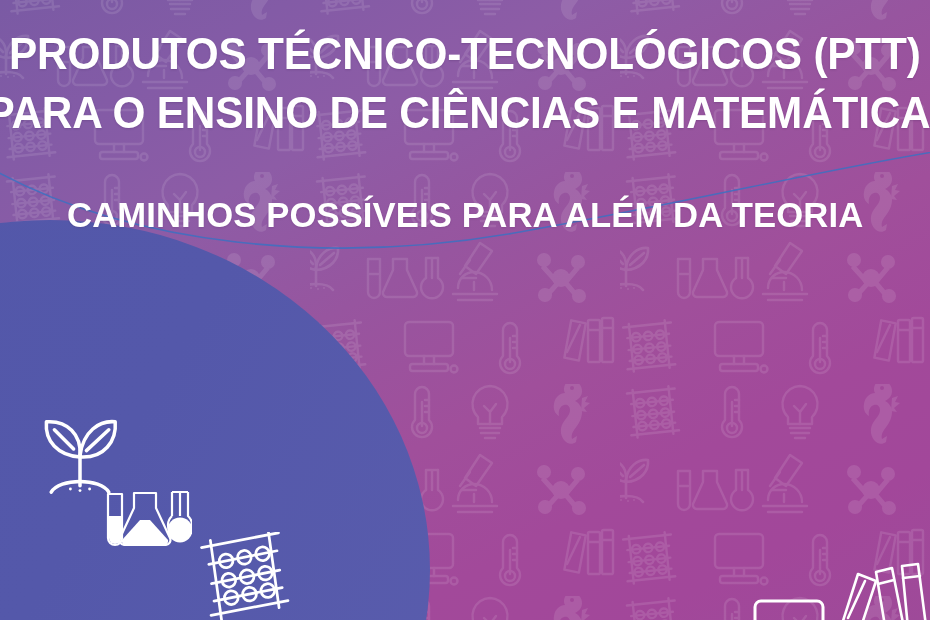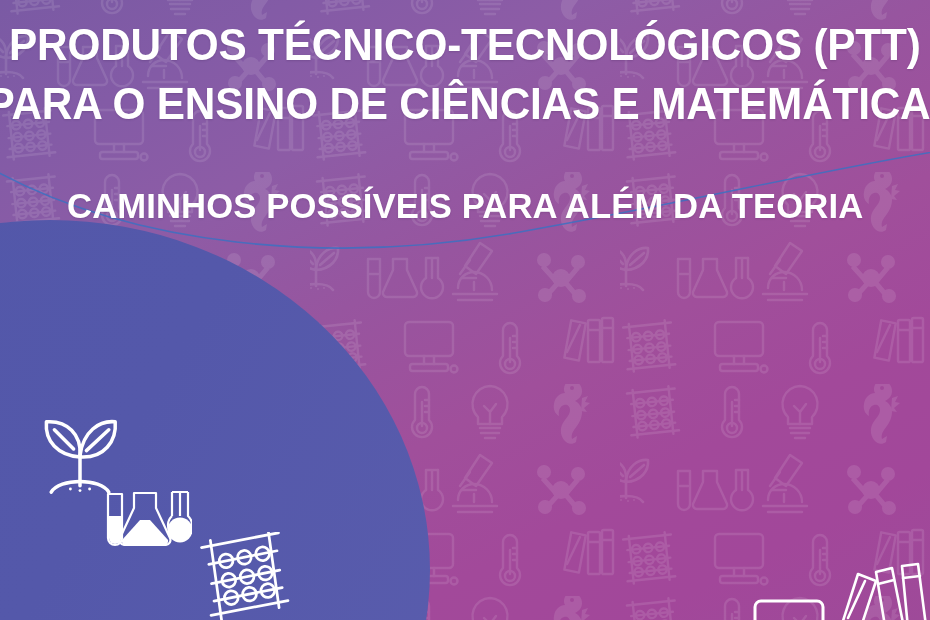--- a/index.html
+++ b/index.html
@@ -72,20 +72,21 @@
   #ic-books   { left: 840px; top: 562px; width: 90px;  height: 70px; }
 
   
   .text-layer {
     position: absolute;
     inset: 0;
     display: flex;
     flex-direction: column;
     align-items: center;
     pointer-events: none;
+    margin-top: 9px;
   }
 
   .title-line {
     color: #ffffff;
     font-family: "Liberation Sans", sans-serif;
     font-weight: bold;
     font-size: 45px;
     line-height: 1.0;
     letter-spacing: -0.2px;
     white-space: nowrap;

